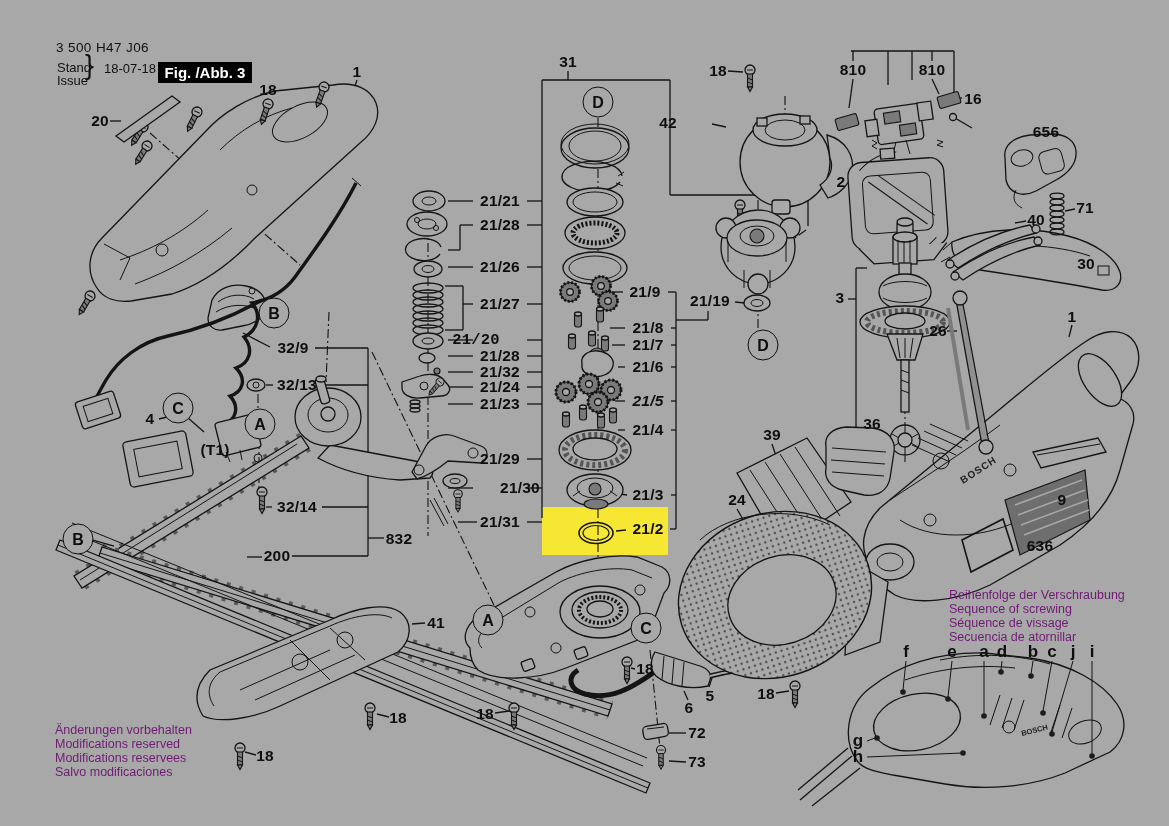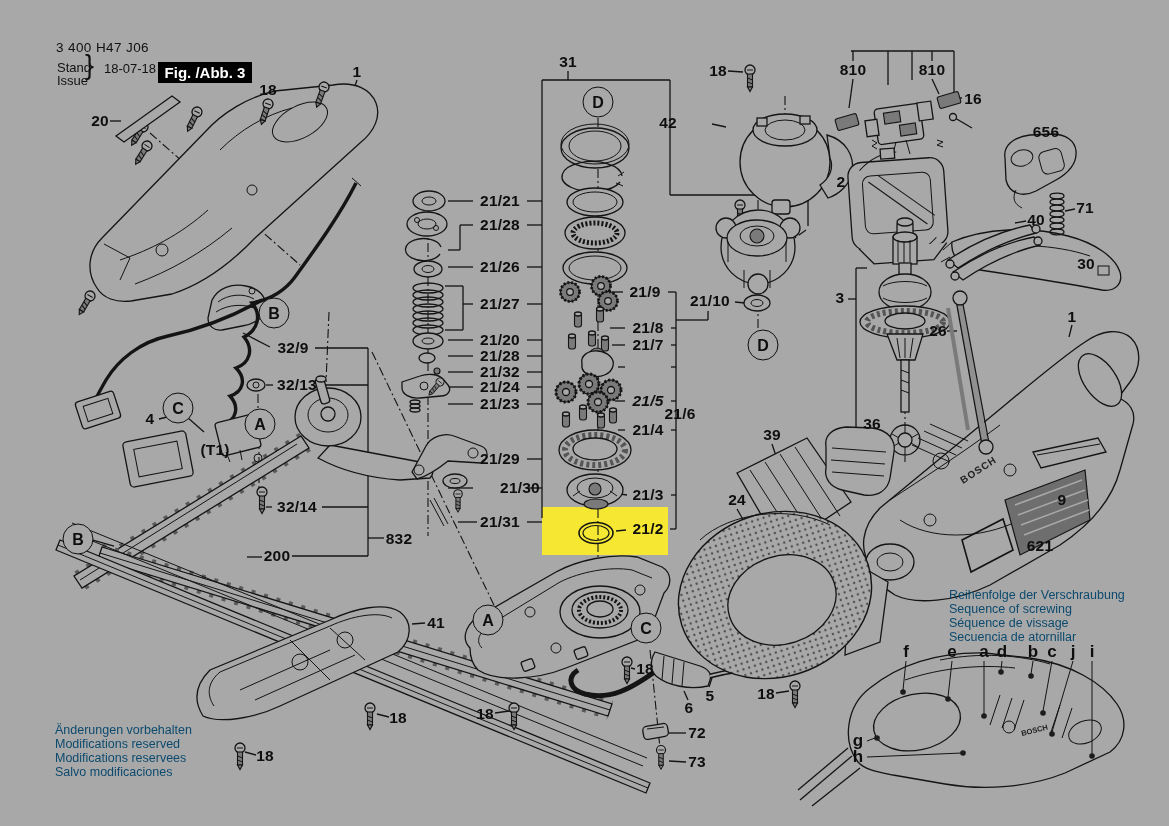--- a/index.html
+++ b/index.html
@@ -11,41 +11,41 @@
   .t{stroke:#141414;stroke-width:1;fill:none;}
   .dd{stroke:#141414;stroke-width:1.1;fill:none;stroke-dasharray:9 3 2 3;}
   .th{stroke:#5a5a5a;stroke-width:7;stroke-dasharray:4 9;fill:none;}
   .dk{fill:#7a7a7a;stroke:#141414;stroke-width:1.1;}
   .plabel{position:absolute;transform:translate(-50%,-50%);font-weight:700;font-size:15.5px;
           white-space:nowrap;letter-spacing:.2px;z-index:5;}
   .seq{position:absolute;transform:translate(-50%,-50%);font-weight:700;font-size:17px;z-index:5;}
   .circ{position:absolute;width:29px;height:29px;border:1.8px solid #0e0e0e;border-radius:50%;
         background:#a8a8a8;display:flex;align-items:center;justify-content:center;
         font-weight:700;font-size:16px;transform:translate(-50%,-50%);z-index:4;}
-  .note{position:absolute;font-size:12.5px;line-height:14px;color:#0c4a6e;white-space:nowrap;z-index:5;}
+  .note{position:absolute;font-size:12.5px;line-height:14px;color:#701a75;white-space:nowrap;z-index:5;}
   .hdr{position:absolute;font-size:13px;color:#111;white-space:nowrap;z-index:5;}
   #part-code{left:56px;top:40px;font-size:13.5px;letter-spacing:.4px;}
   #stand{left:57px;top:60px;}
   #issue{left:57px;top:73px;}
   #brace{left:85px;top:50px;font-size:27px;font-weight:400;}
   #date{left:104px;top:61px;}
   #figbox{position:absolute;left:158px;top:62px;width:94px;height:21px;background:#000;
           color:#fff;font-weight:700;font-size:15px;display:flex;align-items:center;
           justify-content:center;z-index:5;}
   #highlight-box{position:absolute;left:542px;top:507px;width:126px;height:48px;z-index:1;}
   #artwork{z-index:2;}
 </style>
 </head>
 <body>
 
 <div id="stage" style="background: rgb(168, 168, 168);">
 
   <div id="highlight-box" style="background: rgb(246, 231, 51);"></div>
 
-  <div id="part-code" class="hdr">3 400 H47 J06</div>
+  <div id="part-code" class="hdr">3 500 H47 J06</div>
   <div id="stand" class="hdr">Stand</div>
   <div id="issue" class="hdr">Issue</div>
   <div id="brace" class="hdr">}</div>
   <div id="date" class="hdr">18-07-18</div>
   <div id="figbox">Fig. /Abb. 3</div>
 
   <svg id="artwork" width="1169" height="826" viewBox="0 0 1169 826">
     <defs>
       <g id="scr">
         <circle cx="0" cy="0" r="5" class="o"></circle>
@@ -614,37 +614,37 @@
       <div class="plabel" style="left: 1085px; top: 208px;">71</div>
       <div class="plabel" style="left: 1036px; top: 220px;">40</div>
       <div class="plabel" style="left: 1086px; top: 264px;">30</div>
       <div class="plabel" style="left: 840px; top: 298px;">3</div>
       <div class="plabel" style="left: 938px; top: 331px;">26</div>
       <div class="plabel" style="left: 1072px; top: 317px;">1</div>
       <div class="plabel" style="left: 500px; top: 201px;">21/21</div>
       <div class="plabel" style="left: 500px; top: 225px;">21/28</div>
       <div class="plabel" style="left: 500px; top: 267px;">21/26</div>
       <div class="plabel" style="left: 500px; top: 304px;">21/27</div>
-      <div class="plabel" style="left: 500px; top: 340px;">21/20</div>
+      <div class="plabel" style="left: 476px; top: 340px; font-family: Liberation Mono, monospace;">21/20</div>
       <div class="plabel" style="left: 500px; top: 356px;">21/28</div>
       <div class="plabel" style="left: 500px; top: 372px;">21/32</div>
       <div class="plabel" style="left: 500px; top: 387px;">21/24</div>
       <div class="plabel" style="left: 500px; top: 404px;">21/23</div>
       <div class="plabel" style="left: 500px; top: 459px;">21/29</div>
       <div class="plabel" style="left: 520px; top: 488px;">21/30</div>
       <div class="plabel" style="left: 500px; top: 522px;">21/31</div>
       <div class="plabel" style="left: 645px; top: 292px;">21/9</div>
       <div class="plabel" style="left: 648px; top: 328px;">21/8</div>
       <div class="plabel" style="left: 648px; top: 345px;">21/7</div>
-      <div class="plabel" style="left: 680px; top: 367px; margin-top: 47px;">21/6</div>
+      <div class="plabel" style="left: 648px; top: 367px;">21/6</div>
       <div class="plabel" style="left: 648px; top: 401px; font-style: italic;">21/5</div>
       <div class="plabel" style="left: 648px; top: 430px;">21/4</div>
       <div class="plabel" style="left: 648px; top: 495px;">21/3</div>
       <div class="plabel" style="left: 648px; top: 529px; text-align: right;">21/2</div>
-      <div class="plabel" style="left: 710px; top: 301px;">21/10</div>
+      <div class="plabel" style="left: 710px; top: 301px;">21/19</div>
       <div class="plabel" style="left: 293px; top: 348px;">32/9</div>
       <div class="plabel" style="left: 297px; top: 385px;">32/13</div>
       <div class="plabel" style="left: 150px; top: 419px;">4</div>
       <div class="plabel" style="left: 215px; top: 450px;">(T1)</div>
       <div class="plabel" style="left: 297px; top: 507px;">32/14</div>
       <div class="plabel" style="left: 399px; top: 539px;">832</div>
       <div class="plabel" style="left: 277px; top: 556px;">200</div>
       <div class="plabel" style="left: 436px; top: 623px;">41</div>
       <div class="plabel" style="left: 398px; top: 718px;">18</div>
       <div class="plabel" style="left: 265px; top: 756px;">18</div>
@@ -652,21 +652,21 @@
       <div class="plabel" style="left: 645px; top: 669px;">18</div>
       <div class="plabel" style="left: 710px; top: 696px;">5</div>
       <div class="plabel" style="left: 689px; top: 708px;">6</div>
       <div class="plabel" style="left: 697px; top: 733px;">72</div>
       <div class="plabel" style="left: 697px; top: 762px;">73</div>
       <div class="plabel" style="left: 766px; top: 694px;">18</div>
       <div class="plabel" style="left: 772px; top: 435px;">39</div>
       <div class="plabel" style="left: 737px; top: 500px;">24</div>
       <div class="plabel" style="left: 872px; top: 424px;">36</div>
       <div class="plabel" style="left: 1062px; top: 500px;">9</div>
-      <div class="plabel" style="left: 1040px; top: 546px;">621</div>
+      <div class="plabel" style="left: 1040px; top: 546px;">636</div>
       <div class="circ" style="left: 598px; top: 102px;">D</div>
       <div class="circ" style="left: 274px; top: 313px;">B</div>
       <div class="circ" style="left: 178px; top: 408px;">C</div>
       <div class="circ" style="left: 260px; top: 424px;">A</div>
       <div class="circ" style="left: 78px; top: 539px;">B</div>
       <div class="circ" style="left: 488px; top: 620px;">A</div>
       <div class="circ" style="left: 646px; top: 628px;">C</div>
       <div class="circ" style="left: 763px; top: 345px;">D</div>
       <div class="seq" style="left: 906px; top: 652px;">f</div>
       <div class="seq" style="left: 952px; top: 652px;">e</div>

